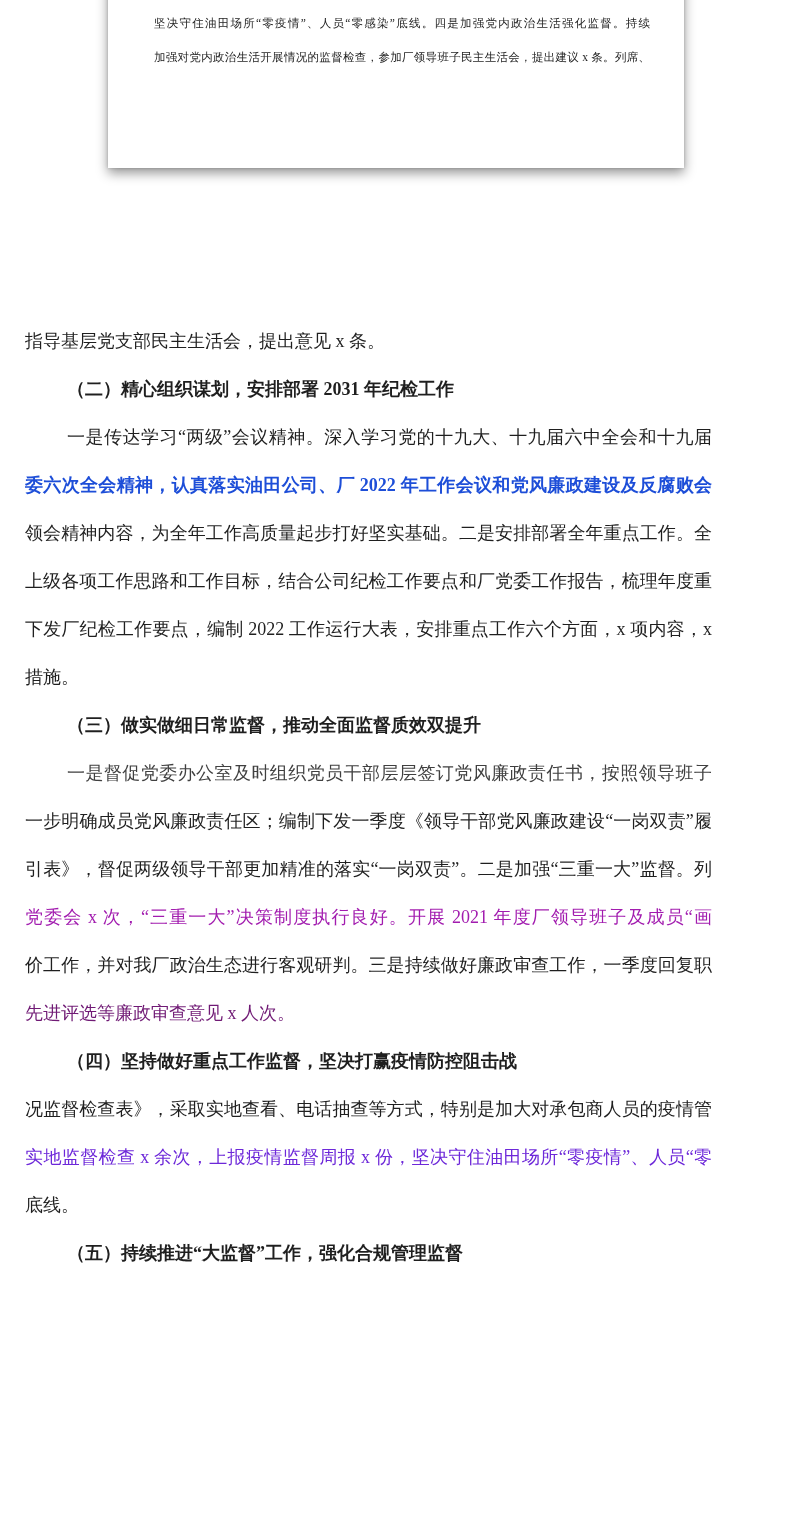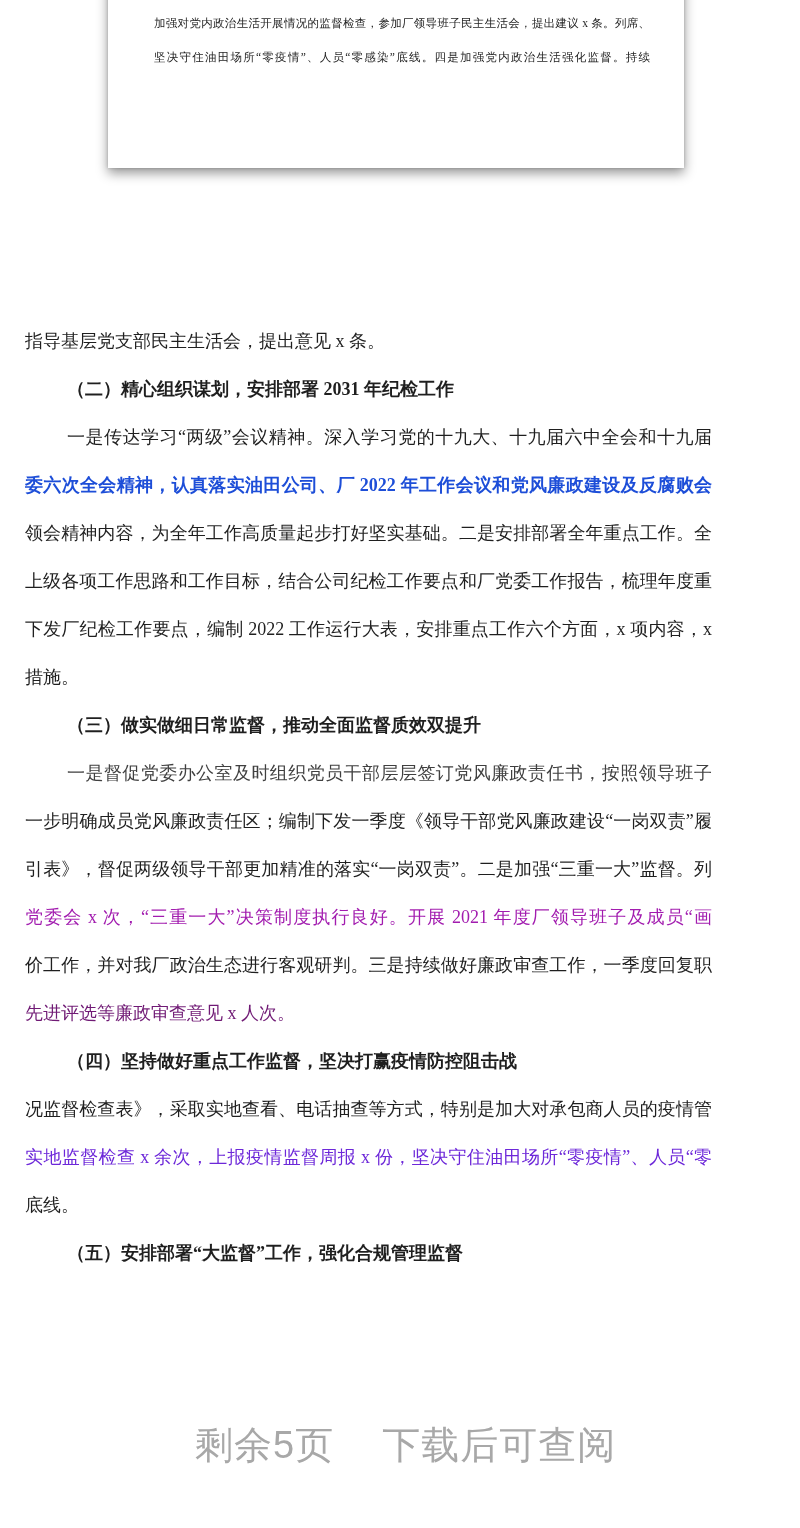--- a/index.html
+++ b/index.html
@@ -89,22 +89,22 @@
     margin-left: 48px;
   }
 </style>
 </head>
 <body>
 
 <div class="screen">
 
   <div class="preview-card">
     <div class="card-lines">
+        <div class="card-line">坚决守住油田场所“零疫情”、人员“零感染”底线。四是加强党内政治生活强化监督。持续</div>
         <div class="card-line">加强对党内政治生活开展情况的监督检查，参加厂领导班子民主生活会，提出建议 x 条。列席、</div>
-        <div class="card-line">坚决守住油田场所“零疫情”、人员“零感染”底线。四是加强党内政治生活强化监督。持续</div>
       </div>
   </div>
 
   <div class="doc-body">
       <div class="doc-line" style="color: rgb(31, 31, 31);">指导基层党支部民主生活会，提出意见 x 条。</div>
       <div class="doc-line indent heading" style="color: rgb(31, 31, 31);">（二）精心组织谋划，安排部署 2031 年纪检工作</div>
       <div class="doc-line fill indent" style="color: rgb(31, 31, 31);">一是传达学习“两级”会议精神。深入学习党的十九大、十九届六中全会和十九届中央纪</div>
       <div class="doc-line fill" style="color: #1d4ed8; font-weight: bold;">委六次全会精神，认真落实油田公司、厂 2022 年工作会议和党风廉政建设及反腐败会议精神，</div>
       <div class="doc-line fill" style="color: rgb(31, 31, 31);">领会精神内容，为全年工作高质量起步打好坚实基础。二是安排部署全年重点工作。全面对标</div>
       <div class="doc-line fill" style="color: rgb(31, 31, 31);">上级各项工作思路和工作目标，结合公司纪检工作要点和厂党委工作报告，梳理年度重点工作，</div>
@@ -114,21 +114,17 @@
       <div class="doc-line fill indent" style="color: #404040;">一是督促党委办公室及时组织党员干部层层签订党风廉政责任书，按照领导班子分工，进</div>
       <div class="doc-line fill" style="color: rgb(31, 31, 31);">一步明确成员党风廉政责任区；编制下发一季度《领导干部党风廉政建设“一岗双责”履行指</div>
       <div class="doc-line fill" style="color: rgb(31, 31, 31);">引表》，督促两级领导干部更加精准的落实“一岗双责”。二是加强“三重一大”监督。列席</div>
       <div class="doc-line fill" style="color: #a21caf;">党委会 x 次，“三重一大”决策制度执行良好。开展 2021 年度厂领导班子及成员“画像”评</div>
       <div class="doc-line fill" style="color: rgb(31, 31, 31);">价工作，并对我厂政治生态进行客观研判。三是持续做好廉政审查工作，一季度回复职称评选、</div>
       <div class="doc-line" style="color: #701a75;">先进评选等廉政审查意见 x 人次。</div>
       <div class="doc-line indent heading" style="color: rgb(31, 31, 31);">（四）坚持做好重点工作监督，坚决打赢疫情防控阻击战</div>
       <div class="doc-line fill" style="color: rgb(31, 31, 31);">况监督检查表》，采取实地查看、电话抽查等方式，特别是加大对承包商人员的疫情管控进行</div>
       <div class="doc-line fill" style="color: #6d28d9;">实地监督检查 x 余次，上报疫情监督周报 x 份，坚决守住油田场所“零疫情”、人员“零感染”</div>
       <div class="doc-line" style="color: rgb(31, 31, 31);">底线。</div>
-      <div class="doc-line indent heading" style="color: rgb(31, 31, 31);">（五）安排部署“大监督”工作，强化合规管理监督</div>
+      <div class="doc-line indent heading" style="color: rgb(31, 31, 31);">（五）持续推进“大监督”工作，强化合规管理监督</div>
     </div>
 
-  <div class="footer-banner" style="color: rgb(168, 168, 168);">
-    <span class="remaining">剩余5页</span>
-    <span class="hint">下载后可查阅</span>
-  </div>
 
 </div>
 
 </body></html>

